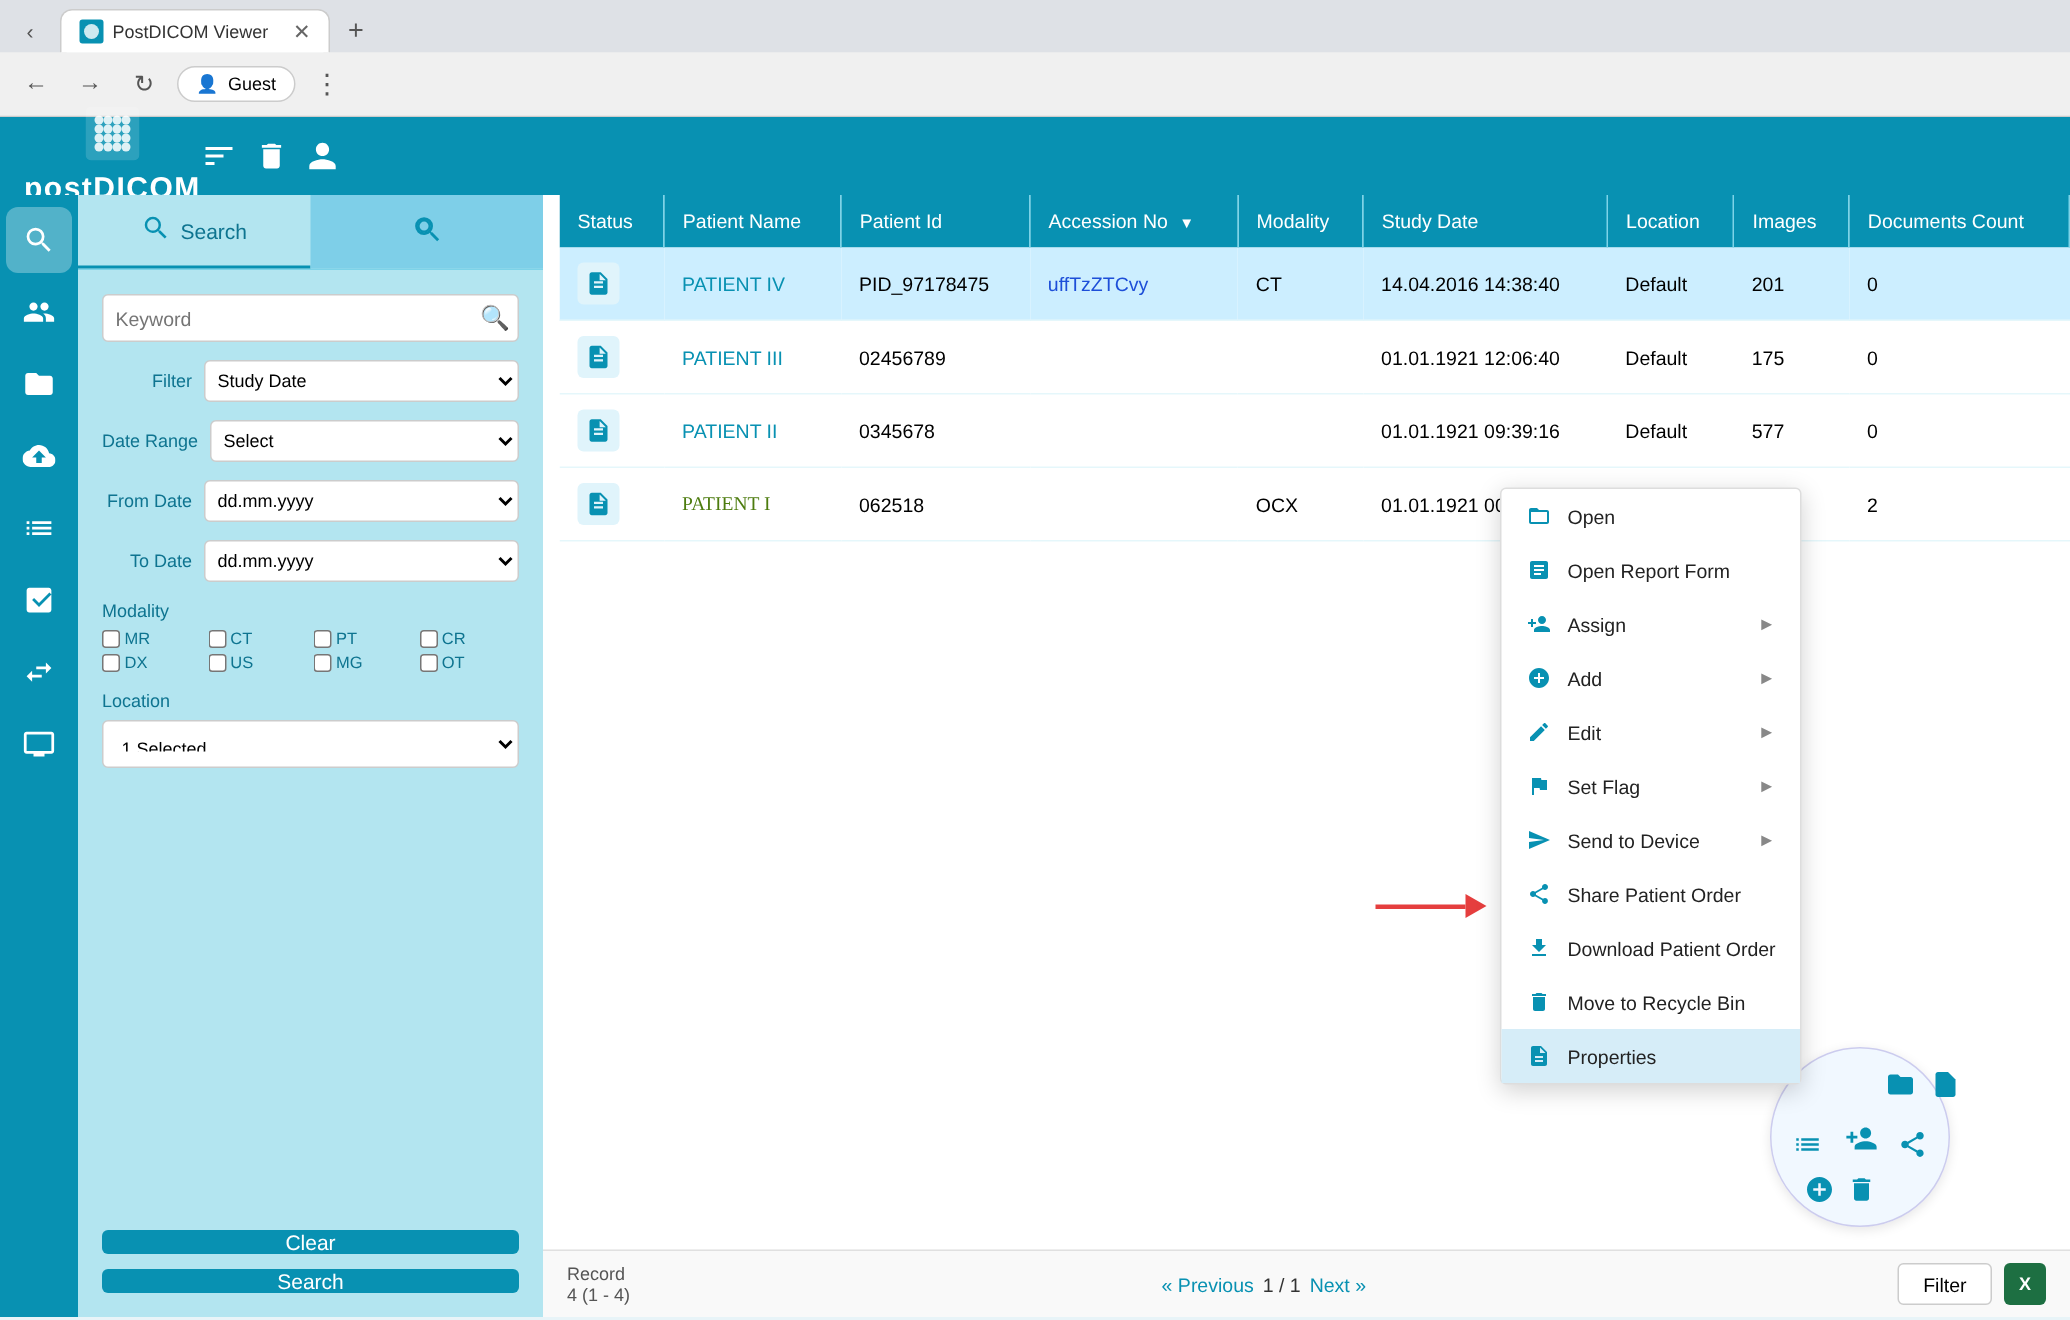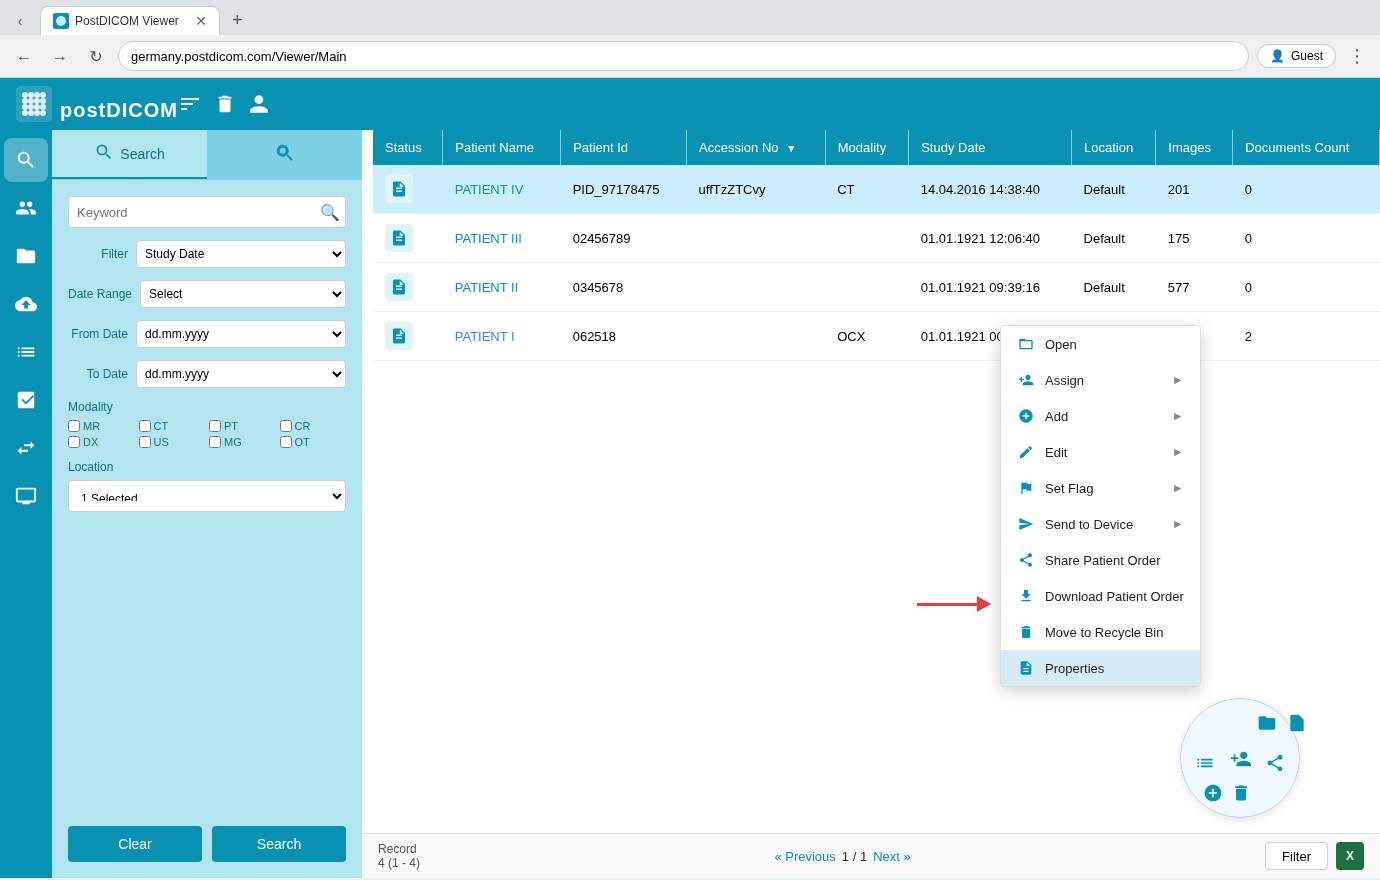--- a/index.html
+++ b/index.html
@@ -17,21 +17,21 @@
     .new-tab { background: none; border: none; font-size: 18px; cursor: pointer; color: #555; padding: 4px 8px; }
     .address-bar { display: flex; align-items: center; padding: 6px 10px; gap: 8px; background: #f0f0f0; }
     .nav-btn { width: 28px; height: 28px; border-radius: 50%; background: none; border: none; cursor: pointer; color: #555; font-size: 16px; display: flex; align-items: center; justify-content: center; }
     .url-bar { flex: 1; height: 30px; border: 1px solid #ccc; border-radius: 15px; padding: 0 12px; font-size: 13px; background: white; outline: none; }
     .profile-btn { display: flex; align-items: center; gap: 6px; border: 1px solid #ccc; border-radius: 15px; padding: 4px 12px; background: white; cursor: pointer; font-size: 12px; }
     .more-btn { background: none; border: none; cursor: pointer; font-size: 18px; color: #555; padding: 4px; }
 
     
     .app-container { display: flex; flex-direction: column; height: calc(880px - 80px); }
     .app-header { background: #0891b2; color: white; display: flex; align-items: center; padding: 0 16px; height: 52px; }
-    .app-logo { display: flex; align-items: flex-end; gap: 8px; }
+    .app-logo { display: flex; align-items: center; gap: 8px; flex-direction: column; }
     .logo-icon { width: 36px; height: 36px; }
     .logo-text { font-size: 20px; font-weight: bold; color: white; letter-spacing: 1px; }
     .app-title { flex: 1; text-align: center; font-size: 18px; font-weight: bold; }
     .header-icons { display: flex; gap: 12px; align-items: center; }
     .header-icon-btn { background: none; border: none; cursor: pointer; color: white; font-size: 20px; display: flex; align-items: center; justify-content: center; }
 
     .app-body { display: flex; flex: 1; overflow: hidden; }
 
     
     .left-sidebar { width: 52px; background: #0891b2; display: flex; flex-direction: column; align-items: center; padding: 8px 0; gap: 4px; }
@@ -51,34 +51,34 @@
     .filter-label { font-size: 12px; color: #0e7490; white-space: nowrap; min-width: 60px; text-align: right; }
     .filter-select { flex: 1; height: 28px; border: 1px solid #ccc; border-radius: 4px; background: white; font-size: 12px; padding: 0 4px; cursor: pointer; }
     .modality-section { }
     .modality-title { font-size: 12px; color: #0e7490; margin-bottom: 6px; }
     .modality-grid { display: grid; grid-template-columns: repeat(4, 1fr); gap: 4px; }
     .modality-item { display: flex; align-items: center; gap: 3px; font-size: 11px; color: #0e7490; }
     .modality-item input { width: 12px; height: 12px; }
     .location-section { }
     .location-title { font-size: 12px; color: #0e7490; margin-bottom: 6px; }
     .location-select { width: 100%; height: 32px; border: 1px solid #ccc; border-radius: 4px; background: white; font-size: 12px; padding: 10px 8px; cursor: pointer; }
-    .search-buttons { display: flex; gap: 10px; padding: 16px; }
+    .search-buttons { display: flex; gap: 10px; padding: 16px; flex-direction: column; }
     .btn-clear { flex: 1; height: 36px; background: #0891b2; color: white; border: none; border-radius: 4px; cursor: pointer; font-size: 14px; font-weight: 500; }
     .btn-search { flex: 1; height: 36px; background: #0891b2; color: white; border: none; border-radius: 4px; cursor: pointer; font-size: 14px; font-weight: 500; }
 
     
     .main-content { flex: 1; background: white; display: flex; flex-direction: column; overflow: hidden; position: relative; }
     .data-table { width: 100%; border-collapse: collapse; }
     .data-table th { background: #0891b2; color: white; padding: 10px 12px; text-align: left; font-size: 13px; font-weight: 500; white-space: nowrap; border-right: 1px solid #7dd3e8; }
     .data-table th.sortable { cursor: pointer; }
     .data-table th .sort-icon { margin-left: 4px; font-size: 10px; }
     .data-table td { padding: 10px 12px; border-bottom: 1px solid #e5f7fb; font-size: 13px; white-space: nowrap; }
     .data-table tr.highlighted td { background: #cceeff; }
     .status-icon { width: 28px; height: 28px; background: #e0f4fb; border-radius: 4px; display: flex; align-items: center; justify-content: center; cursor: pointer; }
-    .accession-no { color: #000000; }
+    .accession-no { color: #1d4ed8; }
     .table-scroll { flex: 1; overflow-y: auto; margin-left: 11px; }
 
     
     .table-footer { display: flex; align-items: center; justify-content: space-between; padding: 8px 16px; border-top: 1px solid #e0e0e0; background: #f9f9f9; }
     .record-info { font-size: 12px; color: #555; }
     .pagination { display: flex; align-items: center; gap: 6px; font-size: 13px; color: #0891b2; }
     .pagination span { cursor: pointer; }
     .pagination .current { color: #333; }
     .filter-btn { height: 28px; padding: 0 16px; border: 1px solid #ccc; border-radius: 4px; background: white; cursor: pointer; font-size: 13px; }
     .excel-btn { width: 28px; height: 28px; background: #1d6f42; color: white; border: none; border-radius: 4px; cursor: pointer; font-size: 12px; font-weight: bold; }
@@ -116,21 +116,20 @@
       </div>
       <span class="tab-title">PostDICOM Viewer</span>
       <button class="tab-close">✕</button>
     </div>
     <button class="new-tab">+</button>
   </div>
   <div class="address-bar">
     <button class="nav-btn">←</button>
     <button class="nav-btn">→</button>
     <button class="nav-btn">↻</button>
-    <input class="url-bar" type="text" value="germany.postdicom.com/Viewer/Main" style="">
     <div class="profile-btn">
       <span>👤</span>
       <span>Guest</span>
     </div>
     <button class="more-btn">⋮</button>
   </div>
 </div>
 
 <div class="app-container">
 
@@ -375,21 +374,21 @@
       <td>0</td>
     </tr>
               <tr>
       <td>
         <div class="status-icon">
           <svg width="18" height="18" viewBox="0 0 24 24" fill="#0891b2">
                       <path d="M14 2H6c-1.1 0-2 .9-2 2v16c0 1.1.9 2 2 2h12c1.1 0 2-.9 2-2V8l-6-6zm2 14H8v-2h8v2zm0-4H8v-2h8v2zm-3-5V3.5L18.5 9H13z"></path>
                     </svg>
         </div>
       </td>
-      <td style="color:#3b82f6;font-weight:500;">PATIENT I</td>
+      <td style="color:#4d7c0f;font-weight:500;font-family:Liberation Serif, serif;">PATIENT I</td>
       <td>062518</td>
       <td class="accession-no"></td>
       <td>OCX</td>
       <td>01.01.1921 00:00:00</td>
       <td>Default</td>
       <td>39</td>
       <td>2</td>
     </tr>
             </tbody>
         </table>
@@ -400,20 +399,28 @@
           <span class="item-icon">
             <svg width="16" height="16" viewBox="0 0 24 24" fill="#0891b2">
                 <path d="M20 6h-8l-2-2H4c-1.1 0-1.99.9-1.99 2L2 18c0 1.1.9 2 2 2h16c1.1 0 2-.9 2-2V8c0-1.1-.9-2-2-2zm0 12H4V8h16v10z"></path>
               </svg>
           </span>
           <span>Open</span>
         </div>
         <div class="context-menu-item">
           <span class="item-icon">
             <svg width="16" height="16" viewBox="0 0 24 24" fill="#0891b2">
+                <path d="M19 3H5c-1.1 0-2 .9-2 2v14c0 1.1.9 2 2 2h14c1.1 0 2-.9 2-2V5c0-1.1-.9-2-2-2zm-5 14H7v-2h7v2zm3-4H7v-2h10v2zm0-4H7V7h10v2z"></path>
+              </svg>
+          </span>
+          <span>Open Report Form</span>
+        </div>
+        <div class="context-menu-item">
+          <span class="item-icon">
+            <svg width="16" height="16" viewBox="0 0 24 24" fill="#0891b2">
                 <path d="M15 12c2.21 0 4-1.79 4-4s-1.79-4-4-4-4 1.79-4 4 1.79 4 4 4zm-9-2V7H4v3H1v2h3v3h2v-3h3v-2H6zm9 4c-2.67 0-8 1.34-8 4v2h16v-2c0-2.66-5.33-4-8-4z"></path>
               </svg>
           </span>
           <span>Assign</span>
           <span class="item-arrow">►</span>
         </div>
         <div class="context-menu-item">
           <span class="item-icon">
             <svg width="16" height="16" viewBox="0 0 24 24" fill="#0891b2">
                 <path d="M12 2C6.48 2 2 6.48 2 12s4.48 10 10 10 10-4.48 10-10S17.52 2 12 2zm5 11h-4v4h-2v-4H7v-2h4V7h2v4h4v2z"></path>

